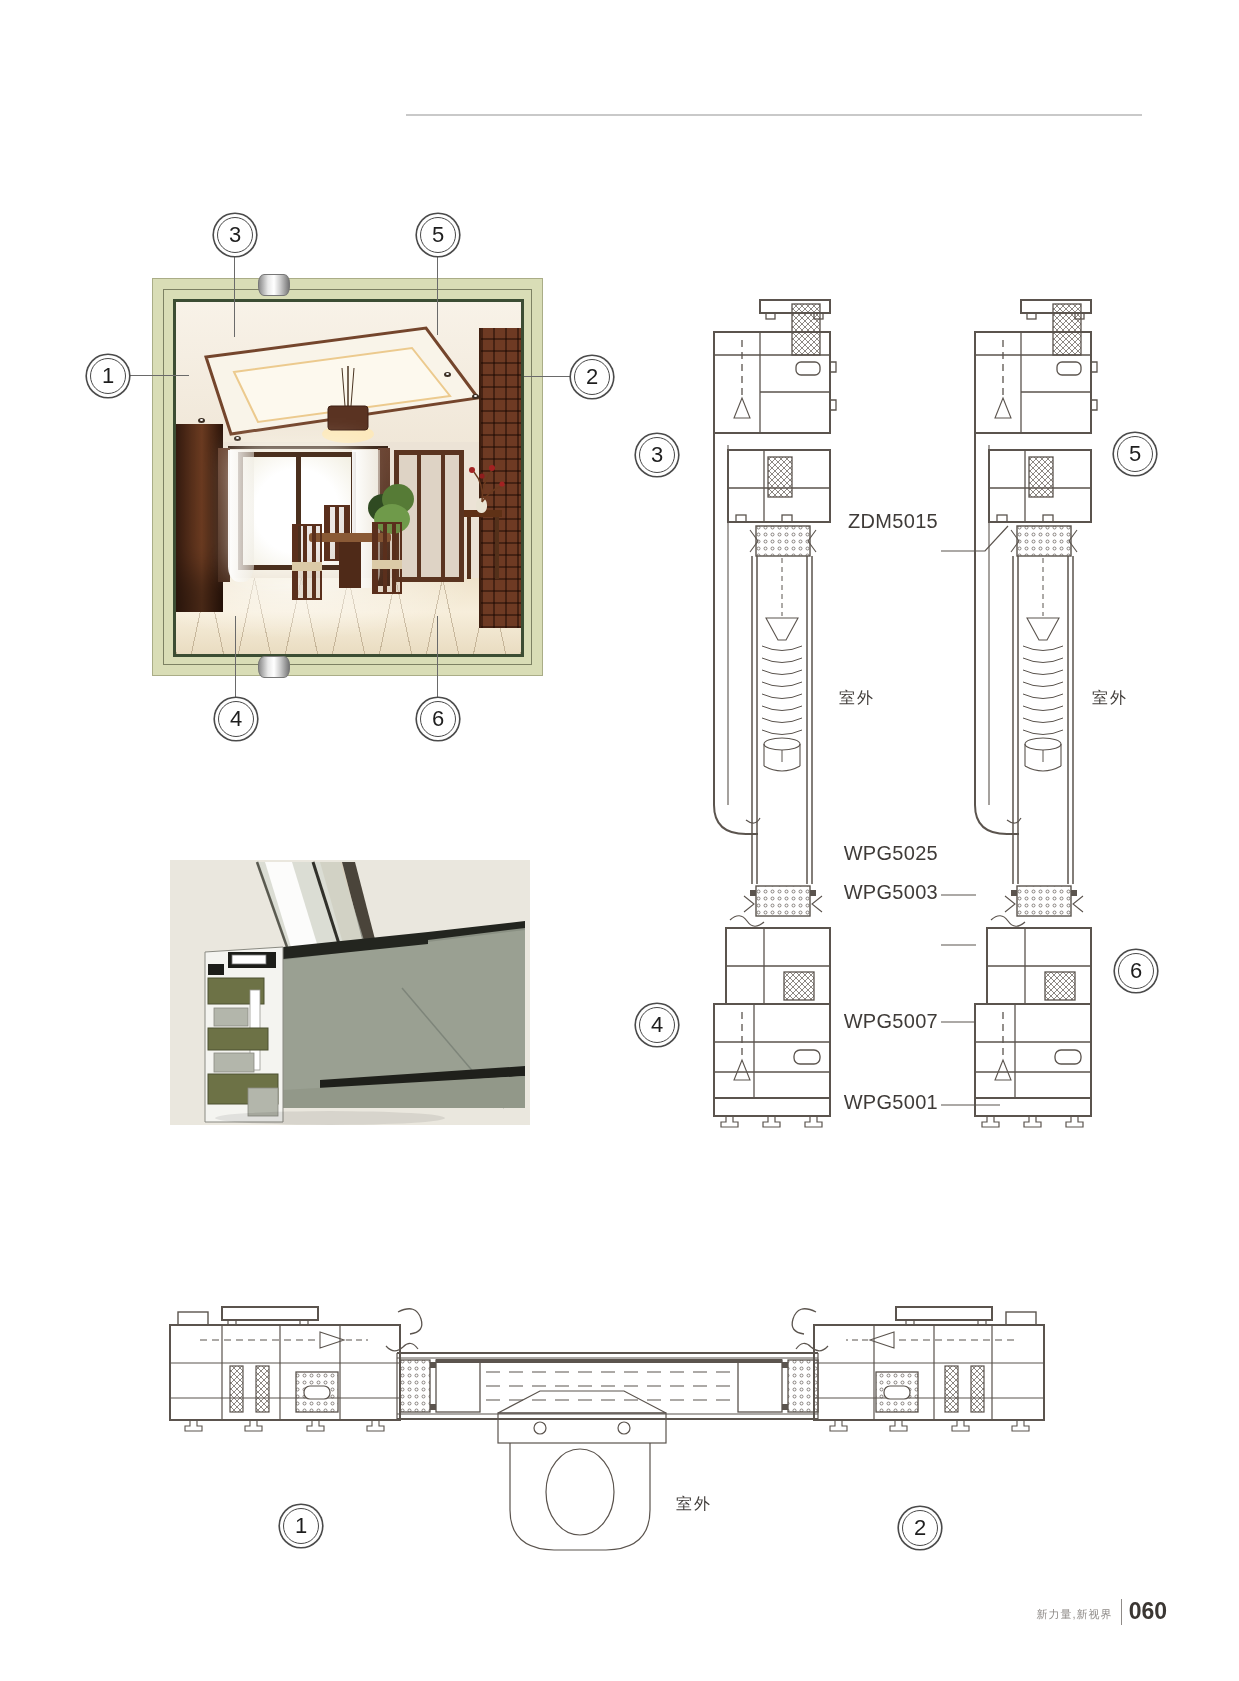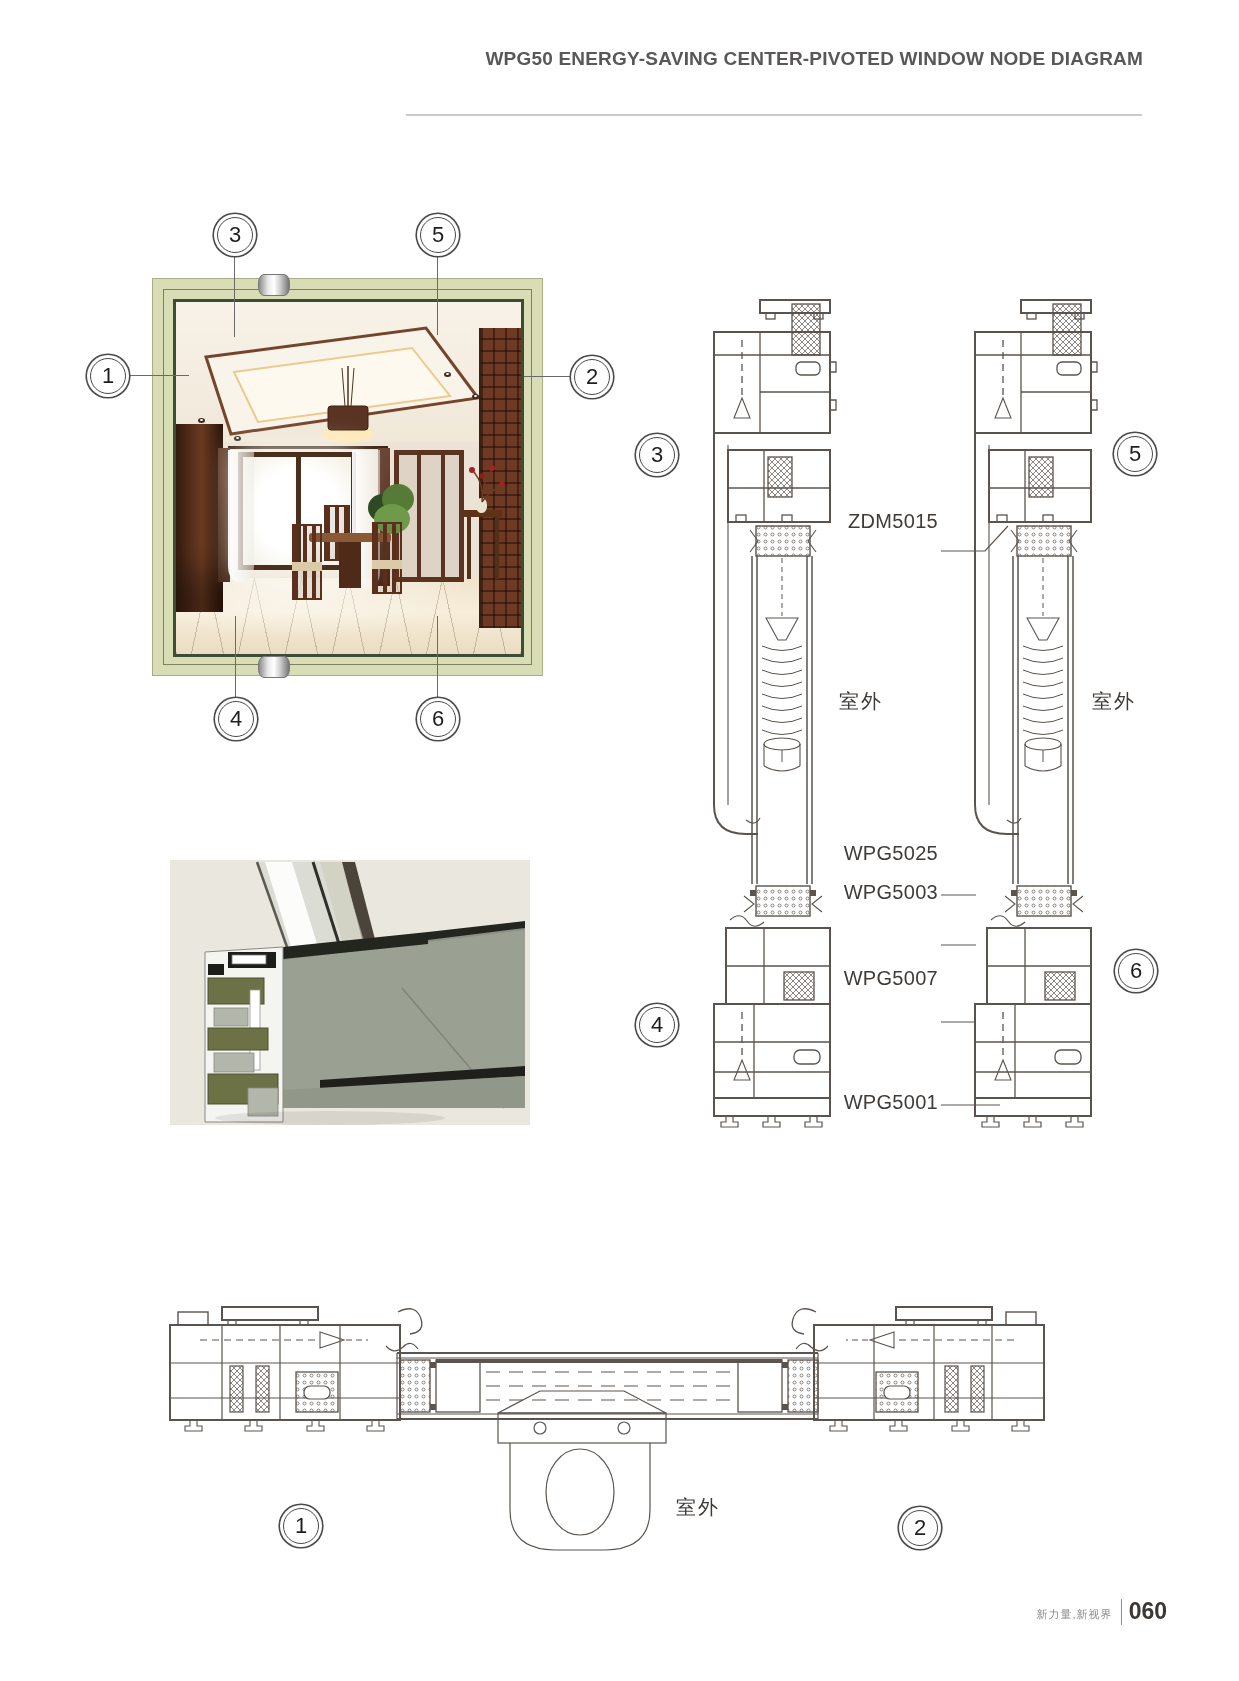--- a/index.html
+++ b/index.html
@@ -87,33 +87,32 @@
 
   
   .render3d{position:absolute;left:170px;top:860px;width:360px;height:265px;z-index:2;}
 
   
   .diagram-svg{position:absolute;left:0;top:0;z-index:1;}
 
   
   .part-label{position:absolute;left:798px;width:140px;text-align:right;
     font-size:20px;color:#3f3b38;z-index:6;letter-spacing:.3px;}
-  .outdoor{position:absolute;font-size:20px;color:#3f3b38;z-index:6;letter-spacing:2px;}
+  .outdoor{position:absolute;font-size:16px;color:#3f3b38;z-index:6;letter-spacing:2px;}
 
   
   .footer{position:absolute;right:72px;top:1598px;display:flex;align-items:center;z-index:6;}
   .footer .slogan{font-size:11px;color:#8f8b88;letter-spacing:1px;margin-right:8px;padding-top:6px;}
   .footer .bar{width:1px;height:26px;background:#8f8b88;margin-right:7px;}
   .footer .pagenum{font-size:23px;font-weight:bold;color:#3b3733;letter-spacing:0px;}
 </style>
 </head>
 <body>
 
 <div class="header">
-  <div class="subtitle">WPG50 ENERGY-SAVING CENTER-PIVOTED WINDOW NODE DIAGRAM</div>
 </div>
 <div class="header-rule"></div>
 
 <svg class="diagram-svg" width="1239" height="1681" viewBox="0 0 1239 1681">
   <defs>
     <pattern id="xh" width="6" height="6" patternUnits="userSpaceOnUse">
       <path d="M0,6 L6,0 M0,0 L6,6" stroke="#5B544E" stroke-width="0.7"></path>
     </pattern>
     <pattern id="dt" width="7" height="7" patternUnits="userSpaceOnUse">
       <circle cx="3.5" cy="3.5" r="1.5" fill="none" stroke="#5B544E" stroke-width="0.7"></circle>
@@ -362,21 +361,21 @@
   <rect x="38" y="168" width="60" height="22" fill="#6d7246" stroke="#4c5030" stroke-width="1"></rect>
   <rect x="44" y="193" width="40" height="19" fill="#b3b6ab" stroke="#8a8a82" stroke-width="0.8"></rect>
   <rect x="38" y="214" width="70" height="30" fill="#6d7246" stroke="#4c5030" stroke-width="1"></rect>
   <rect x="78" y="228" width="30" height="28" fill="#b3b6ab" stroke="#8a8a82" stroke-width="0.8"></rect>
   <ellipse cx="160" cy="258" rx="115" ry="7" fill="rgba(0,0,0,0.08)"></ellipse>
 </svg>
 
 <div class="part-label" style="top:510px">ZDM5015</div>
 <div class="part-label" style="top:842px">WPG5025</div>
 <div class="part-label" style="top:881px">WPG5003</div>
-<div class="part-label" style="top:967px">WPG5007</div>
+<div class="part-label" style="top:1010px">WPG5007</div>
 <div class="part-label" style="top:1091px">WPG5001</div>
 
 <div class="outdoor" style="left:839px;top:688px">室外</div>
 <div class="outdoor" style="left:1092px;top:688px">室外</div>
 <div class="outdoor" style="left:676px;top:1494px">室外</div>
 
 <div class="callout" style="left:639px;top:437px">3</div>
 <div class="callout" style="left:639px;top:1007px">4</div>
 <div class="callout" style="left:1117px;top:436px">5</div>
 <div class="callout" style="left:1118px;top:953px">6</div>

